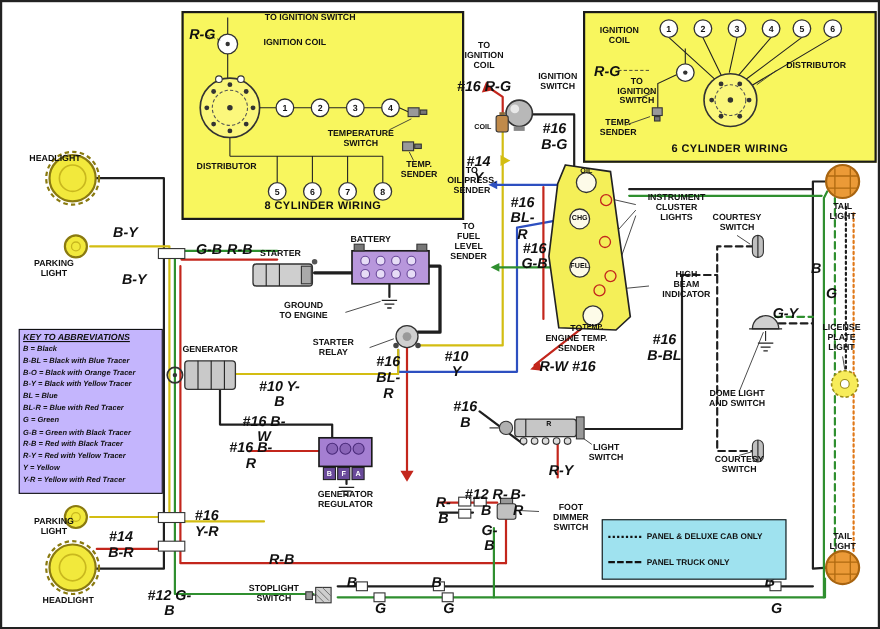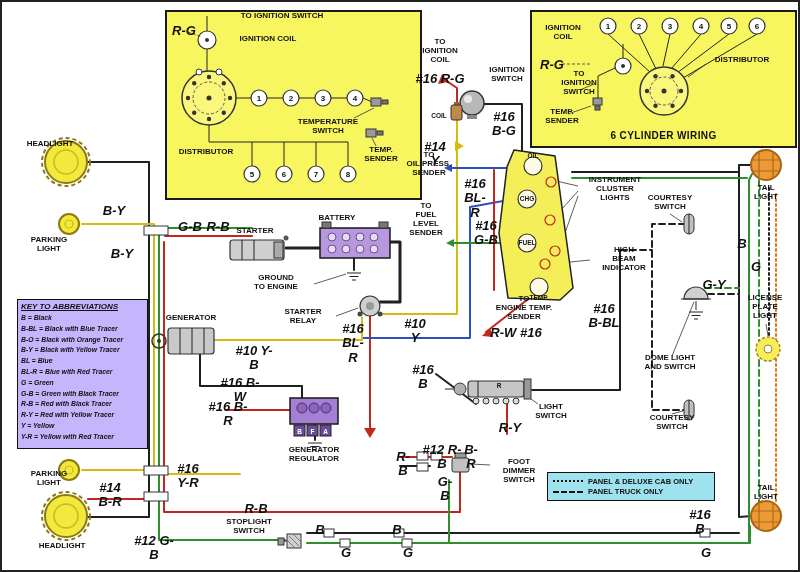--- a/index.html
+++ b/index.html
@@ -10,21 +10,21 @@
   .lbl{position:absolute;font-weight:bold;font-size:8px;line-height:1.12;text-align:center;color:#101010;white-space:pre-line}
   .wl{position:absolute;font-weight:bold;font-style:italic;font-size:13px;line-height:1.1;text-align:center;color:#101010;white-space:pre-line}
   .num{position:absolute;width:16px;text-align:center;font-size:8px;font-weight:bold;color:#111}
   .tiny{font-size:6.5px}
   .title9{font-size:10px;letter-spacing:.4px}
   .regletter{position:absolute;width:11px;text-align:center;font-size:6.5px;font-weight:bold;color:#fff}
   .keybox{position:absolute;left:15px;top:297px;width:131px;height:150px;background:#c4b5fd;border:1.5px solid #111;padding:2px 3px;z-index:5}
   .keytitle{font-size:8px;font-weight:bold;font-style:italic;text-decoration:underline;margin-bottom:2px;color:#101010}
   .keyrow{font-size:6.8px;font-style:italic;font-weight:bold;line-height:10.8px;white-space:nowrap;color:#101010}
   .keyrow .mean::before{content:" = "}
-  .legend{position:absolute;left:545px;top:470px;width:168px;height:29px;background:#9fe2ef;border:1.5px solid #111;padding:3px 5px;display:flex;flex-direction:column;justify-content:space-around;z-index:5}
+  .legend{position:absolute;left:545px;top:470px;width:168px;height:55px;background:#9fe2ef;border:1.5px solid #111;padding:3px 5px;display:flex;flex-direction:column;justify-content:space-around;z-index:5}
   .legrow{display:flex;align-items:center;gap:5px;font-size:7.5px;font-weight:bold;color:#101010}
   .legline{width:30px;border-top:2px dotted #111}
   .legline.dash{border-top-style:dashed}
   .wire{fill:none;stroke-width:2;stroke-linecap:round;stroke-linejoin:round}
   .thin{fill:none;stroke:#222;stroke-width:1}
   .ptr{fill:none;stroke:#333;stroke-width:0.8}
   .wY{stroke:#d3bd12}.wG{stroke:#2f8f2f}.wR{stroke:#c3261c}.wB{stroke:#1f1f1f}.wBL{stroke:#2d4fc0}.wO{stroke:#e07818}
   .dsh{stroke-dasharray:6 4}.dot{stroke-dasharray:2 3}
 </style>
 </head>
@@ -336,20 +336,21 @@
   </svg>
 
   <div class="lbl" style="left:210px;top:10px;width:140px">TO IGNITION SWITCH</div>
   <div class="wl" style="left:170px;top:22px;width:24px">R-G</div>
   <div class="lbl" style="left:220px;top:33px;width:92px">IGNITION COIL</div>
   <div class="lbl" style="left:284px;top:116px;width:84px">TEMPERATURE
 SWITCH</div>
   <div class="lbl" style="left:164px;top:146px;width:80px">DISTRIBUTOR</div>
   <div class="lbl" style="left:354px;top:144px;width:50px">TEMP.
 SENDER</div>
+  <div class="lbl title9" style="left:163px;top:180px;width:257px">8 CYLINDER WIRING</div>
   <div class="num" style="left:249px;top:92px">1</div>
   <div class="num" style="left:281px;top:92px">2</div>
   <div class="num" style="left:313px;top:92px">3</div>
   <div class="num" style="left:345px;top:92px">4</div>
   <div class="num" style="left:242px;top:168px">5</div>
   <div class="num" style="left:274px;top:168px">6</div>
   <div class="num" style="left:306px;top:168px">7</div>
   <div class="num" style="left:338px;top:168px">8</div>
 
   <div class="lbl" style="left:532px;top:22px;width:58px">IGNITION
@@ -380,21 +381,21 @@
   <div class="lbl" style="left:238px;top:272px;width:72px">GROUND
 TO ENGINE</div>
   <div class="lbl" style="left:272px;top:306px;width:58px">STARTER
 RELAY</div>
   <div class="lbl" style="left:156px;top:312px;width:66px">GENERATOR</div>
   <div class="lbl" style="left:264px;top:444px;width:96px">GENERATOR
 REGULATOR</div>
   <div class="regletter" style="left:292px;top:426px">B</div>
   <div class="regletter" style="left:305px;top:426px">F</div>
   <div class="regletter" style="left:318px;top:426px">A</div>
-  <div class="lbl" style="left:214px;top:516px;width:66px">STOPLIGHT
+  <div class="lbl" style="left:214px;top:529px;width:66px">STOPLIGHT
 SWITCH</div>
   <div class="lbl" style="left:412px;top:36px;width:52px">TO
 IGNITION
 COIL</div>
   <div class="wl" style="left:412px;top:70px;width:52px">#16 R-G</div>
   <div class="lbl" style="left:476px;top:64px;width:58px">IGNITION
 SWITCH</div>
   <div class="lbl tiny" style="left:426px;top:110px;width:22px">COIL</div>
   <div class="lbl" style="left:396px;top:149px;width:62px">TO
 OIL PRESS.

